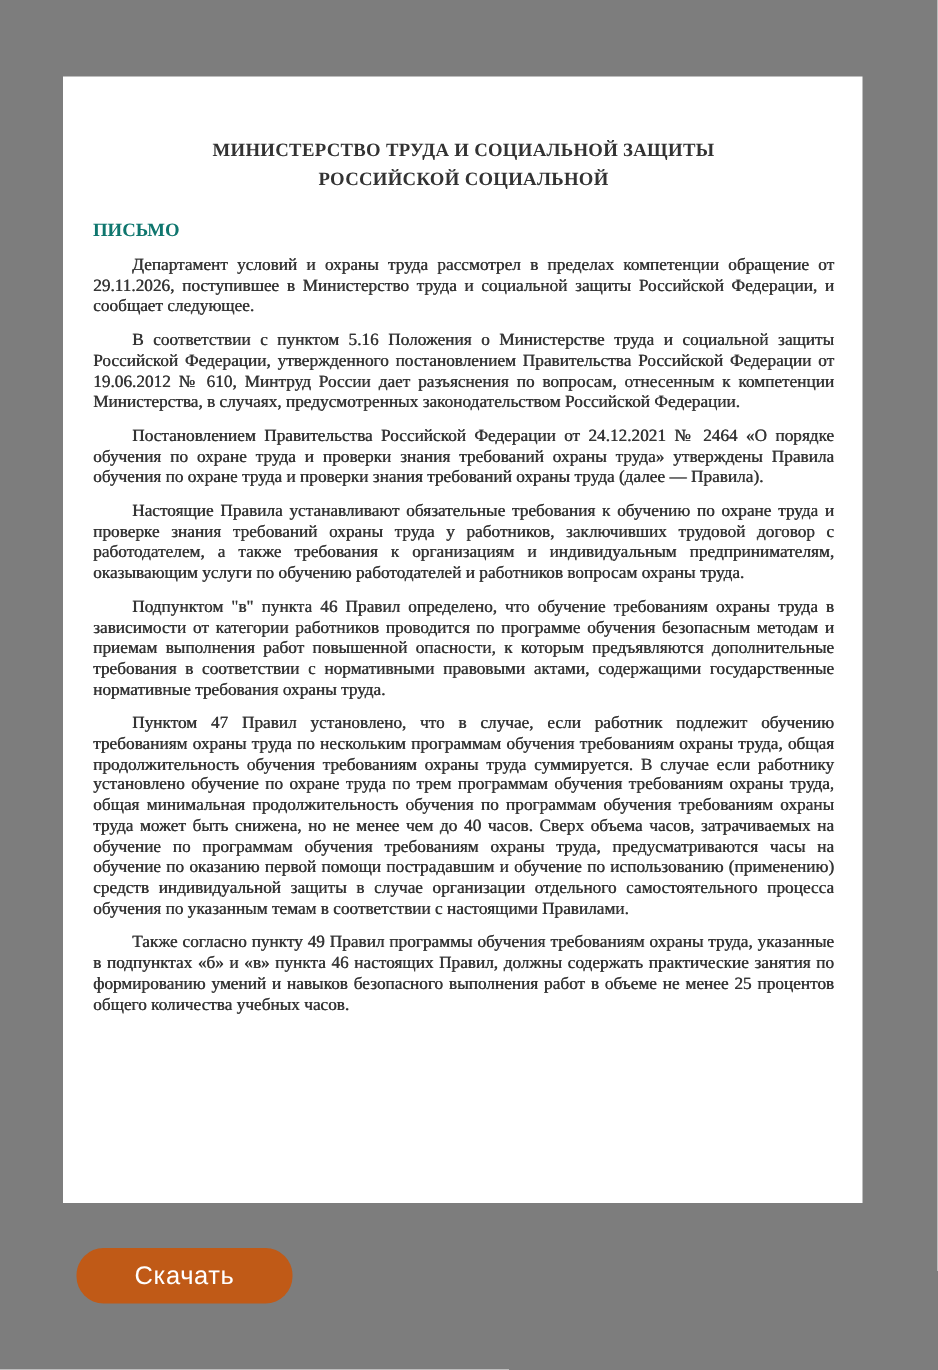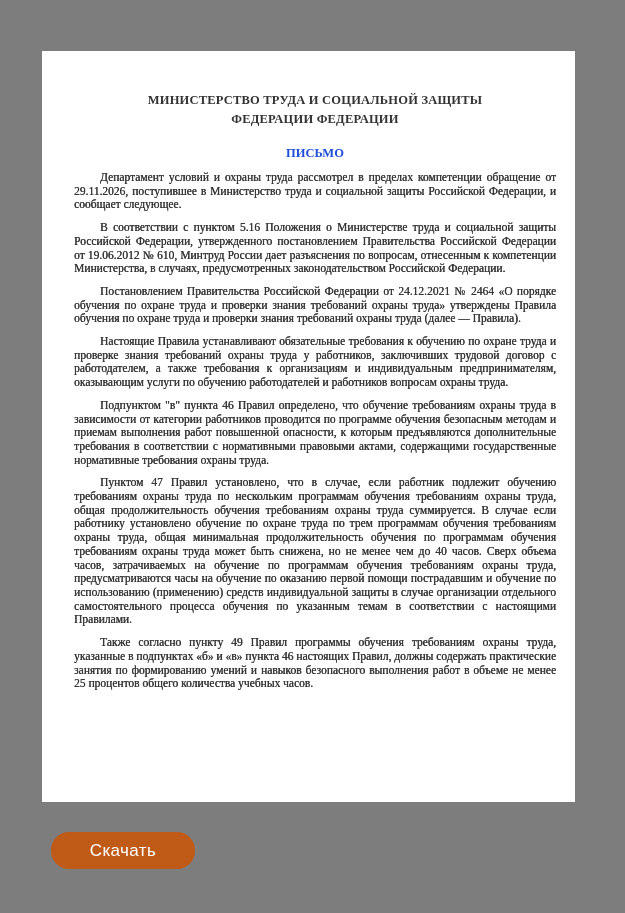--- a/index.html
+++ b/index.html
@@ -9,38 +9,38 @@
     position: relative;
     overflow: hidden;
     font-family: "Liberation Serif", serif;
   }
   .paper {
     position: absolute;
     left: 42px; top: 51px;
     width: 533px; height: 751px;
     background: #ffffff;
     box-sizing: border-box;
-    padding: 40px 19px 0 32px;
+    padding: 40px 19px 0 20px;
     overflow: hidden;
   }
   .doc-header {
     text-align: center;
     font-weight: bold;
     font-size: 12.5px;
     line-height: 19px;
     color: #333333;
     letter-spacing: 0.2px;
   }
   .doc-title {
     margin-top: 16px;
-    text-align: center;
+    text-align: left;
     font-weight: bold;
     font-size: 12.5px;
     line-height: 17px;
-    color: #1d4ed8;
+    color: #0f766e;
   }
   .doc-body {
     margin-top: 6px;
     color: #363636;
     font-size: 11.5px;
     line-height: 13.7px;
     text-align: justify;
     
     text-shadow: 0.3px 0 0 currentColor;
   }
@@ -68,21 +68,21 @@
 </style>
 </head>
 <body>
 
 <div>
 
   <div class="paper">
 
     <div class="doc-header">
       <div>МИНИСТЕРСТВО ТРУДА И СОЦИАЛЬНОЙ ЗАЩИТЫ</div>
-      <div>ФЕДЕРАЦИИ ФЕДЕРАЦИИ</div>
+      <div>РОССИЙСКОЙ СОЦИАЛЬНОЙ</div>
     </div>
 
     <div class="doc-title">
       <div>ПИСЬМО</div>
     </div>
 
     <div class="doc-body">
       <p>Департамент условий и охраны труда рассмотрел в пределах компетенции обращение от 29.11.2026, поступившее в Министерство труда и социальной защиты Российской Федерации, и сообщает следующее.</p>
       <p>В соответствии с пунктом 5.16 Положения о Министерстве труда и социальной защиты Российской Федерации, утвержденного постановлением Правительства Российской Федерации от 19.06.2012 № 610, Минтруд России дает разъяснения по вопросам, отнесенным к компетенции Министерства, в случаях, предусмотренных законодательством Российской Федерации.</p>
       <p>Постановлением Правительства Российской Федерации от 24.12.2021 № 2464 «О порядке обучения по охране труда и проверки знания требований охраны труда» утверждены Правила обучения по охране труда и проверки знания требований охраны труда (далее — Правила).</p>

